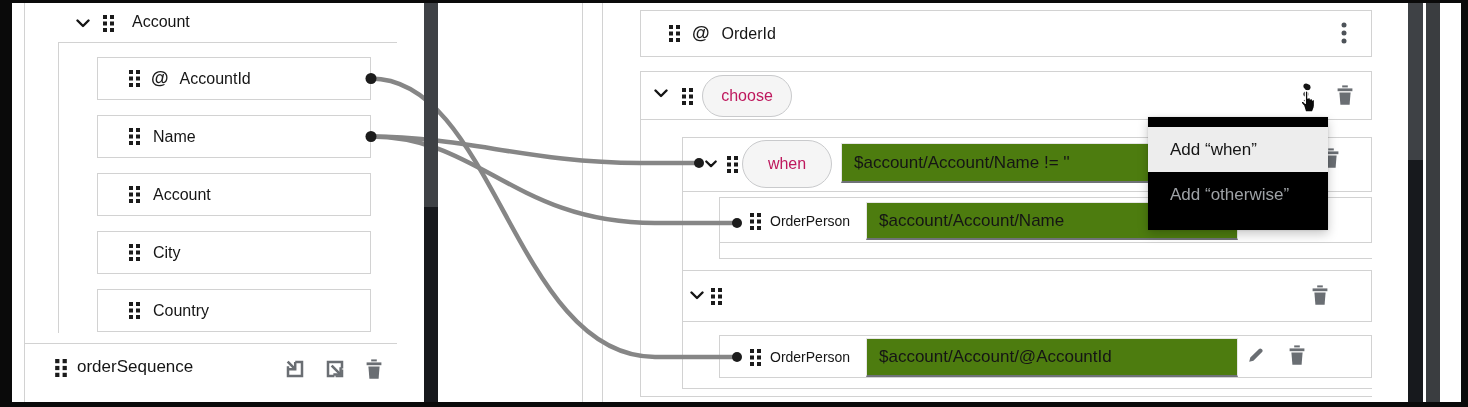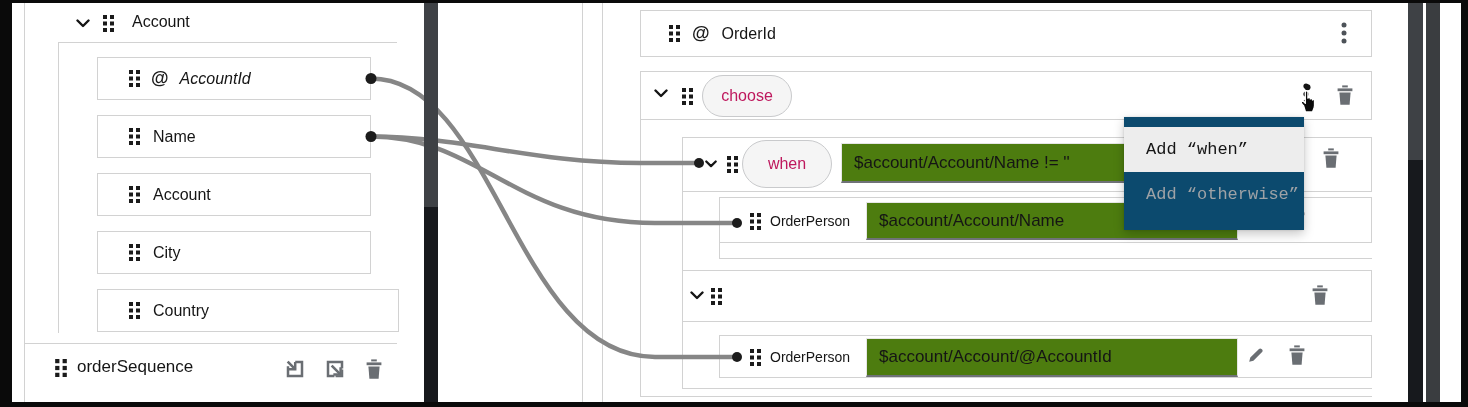--- a/index.html
+++ b/index.html
@@ -17,22 +17,22 @@
   .pill{position:absolute;background:#f5f5f5;border:1px solid #c9cacc;border-radius:26px;
         display:flex;align-items:center;justify-content:center;font-size:16px;color:#be185d;box-sizing:border-box;}
   .node-label{font-size:16px;color:#151515;white-space:nowrap;}
   .small-label{font-size:14px;color:#151515;white-space:nowrap;}
   .at{font-size:18px;font-weight:700;color:#1b1b1b;}
   .xinput{position:absolute;box-sizing:border-box;border:1px solid #e6e6e6;border-bottom:2px solid #6f7277;
           background:#4d7c0f;font-family:"Liberation Sans",sans-serif;font-size:17px;color:#151515;padding:0 12px;outline:none;}
   .icon{color:#6a6e73;line-height:0;position:absolute;}
   .kebab{position:absolute;line-height:0;color:#4d5258;}
   .scrollbar{position:absolute;z-index:6;}
-  .menu{position:absolute;left:1124px;top:117px;width:180px;z-index:10;background:#0c4a6e;
-        box-shadow:0 4px 10px rgba(0,0,0,.22),0 0 2px rgba(0,0,0,.12);padding:10px 0 13px 0;font-family:Liberation Mono, monospace;}
+  .menu{position:absolute;left:1148px;top:117px;width:180px;z-index:10;background:#000000;
+        box-shadow:0 4px 10px rgba(0,0,0,.22),0 0 2px rgba(0,0,0,.12);padding:10px 0 13px 0;}
   .menu-item{height:45px;display:flex;align-items:center;padding-left:22px;font-size:17px;color:#151515;}
   .menu-item.hover{background:#ededed;}
   .menu-item.disabled{color:#9ea2a6;text-align:center;}
   svg{display:block;}
   #connectors{position:absolute;left:0;top:0;z-index:5;pointer-events:none;}
   .footer-label{font-size:17px;font-weight:500;color:#151515;}
 </style>
 </head>
 <body>
 
@@ -82,21 +82,21 @@
               <rect x="0" y="0" width="4" height="4"></rect>
               <rect x="7" y="0" width="4" height="4"></rect>
               <rect x="0" y="6.5" width="4" height="4"></rect>
               <rect x="7" y="6.5" width="4" height="4"></rect>
               <rect x="0" y="13" width="4" height="4"></rect>
               <rect x="7" y="13" width="4" height="4"></rect>
             </g>
           </svg>
       </span>
       <span class="at" style="margin-left:11px;">@</span>
-      <span class="node-label" style="margin-left:11px;font-style:italic;">AccountId</span>
+      <span class="node-label" style="margin-left:11px;">AccountId</span>
     </div>
   </div>
   <div class="row-box" style="left:97px;top:115px;width:274px;height:43px;">
     <div class="row-inner">
       <span class="grip" style="margin-left:31px;">
         <svg width="11" height="17" viewBox="0 0 11 17">
             <g fill="currentColor">
               <rect x="0" y="0" width="4" height="4"></rect>
               <rect x="7" y="0" width="4" height="4"></rect>
               <rect x="0" y="6.5" width="4" height="4"></rect>
@@ -136,21 +136,21 @@
               <rect x="0" y="6.5" width="4" height="4"></rect>
               <rect x="7" y="6.5" width="4" height="4"></rect>
               <rect x="0" y="13" width="4" height="4"></rect>
               <rect x="7" y="13" width="4" height="4"></rect>
             </g>
           </svg>
       </span>
       <span class="node-label" style="margin-left:13px;">City</span>
     </div>
   </div>
-  <div class="row-box" style="left:97px;top:289px;width:302px;height:43px;">
+  <div class="row-box" style="left:97px;top:289px;width:274px;height:43px;">
     <div class="row-inner">
       <span class="grip" style="margin-left:31px;">
         <svg width="11" height="17" viewBox="0 0 11 17">
             <g fill="currentColor">
               <rect x="0" y="0" width="4" height="4"></rect>
               <rect x="7" y="0" width="4" height="4"></rect>
               <rect x="0" y="6.5" width="4" height="4"></rect>
               <rect x="7" y="6.5" width="4" height="4"></rect>
               <rect x="0" y="13" width="4" height="4"></rect>
               <rect x="7" y="13" width="4" height="4"></rect>

